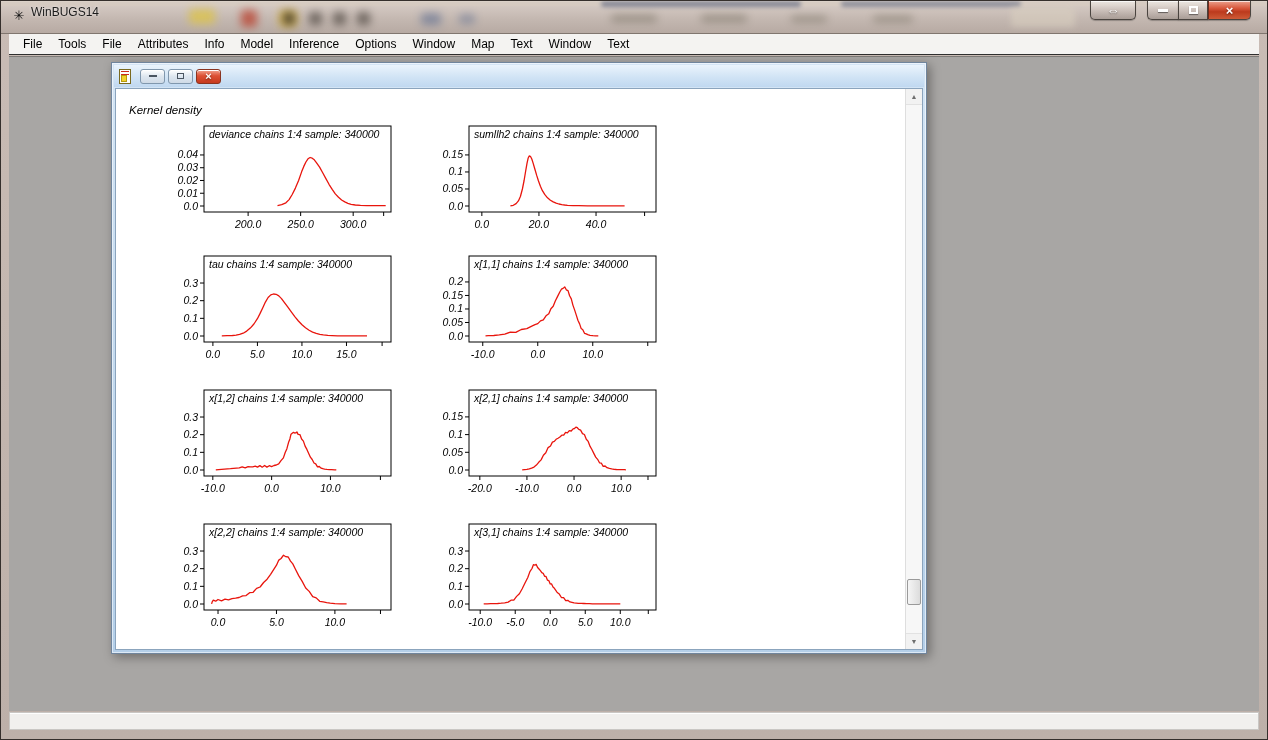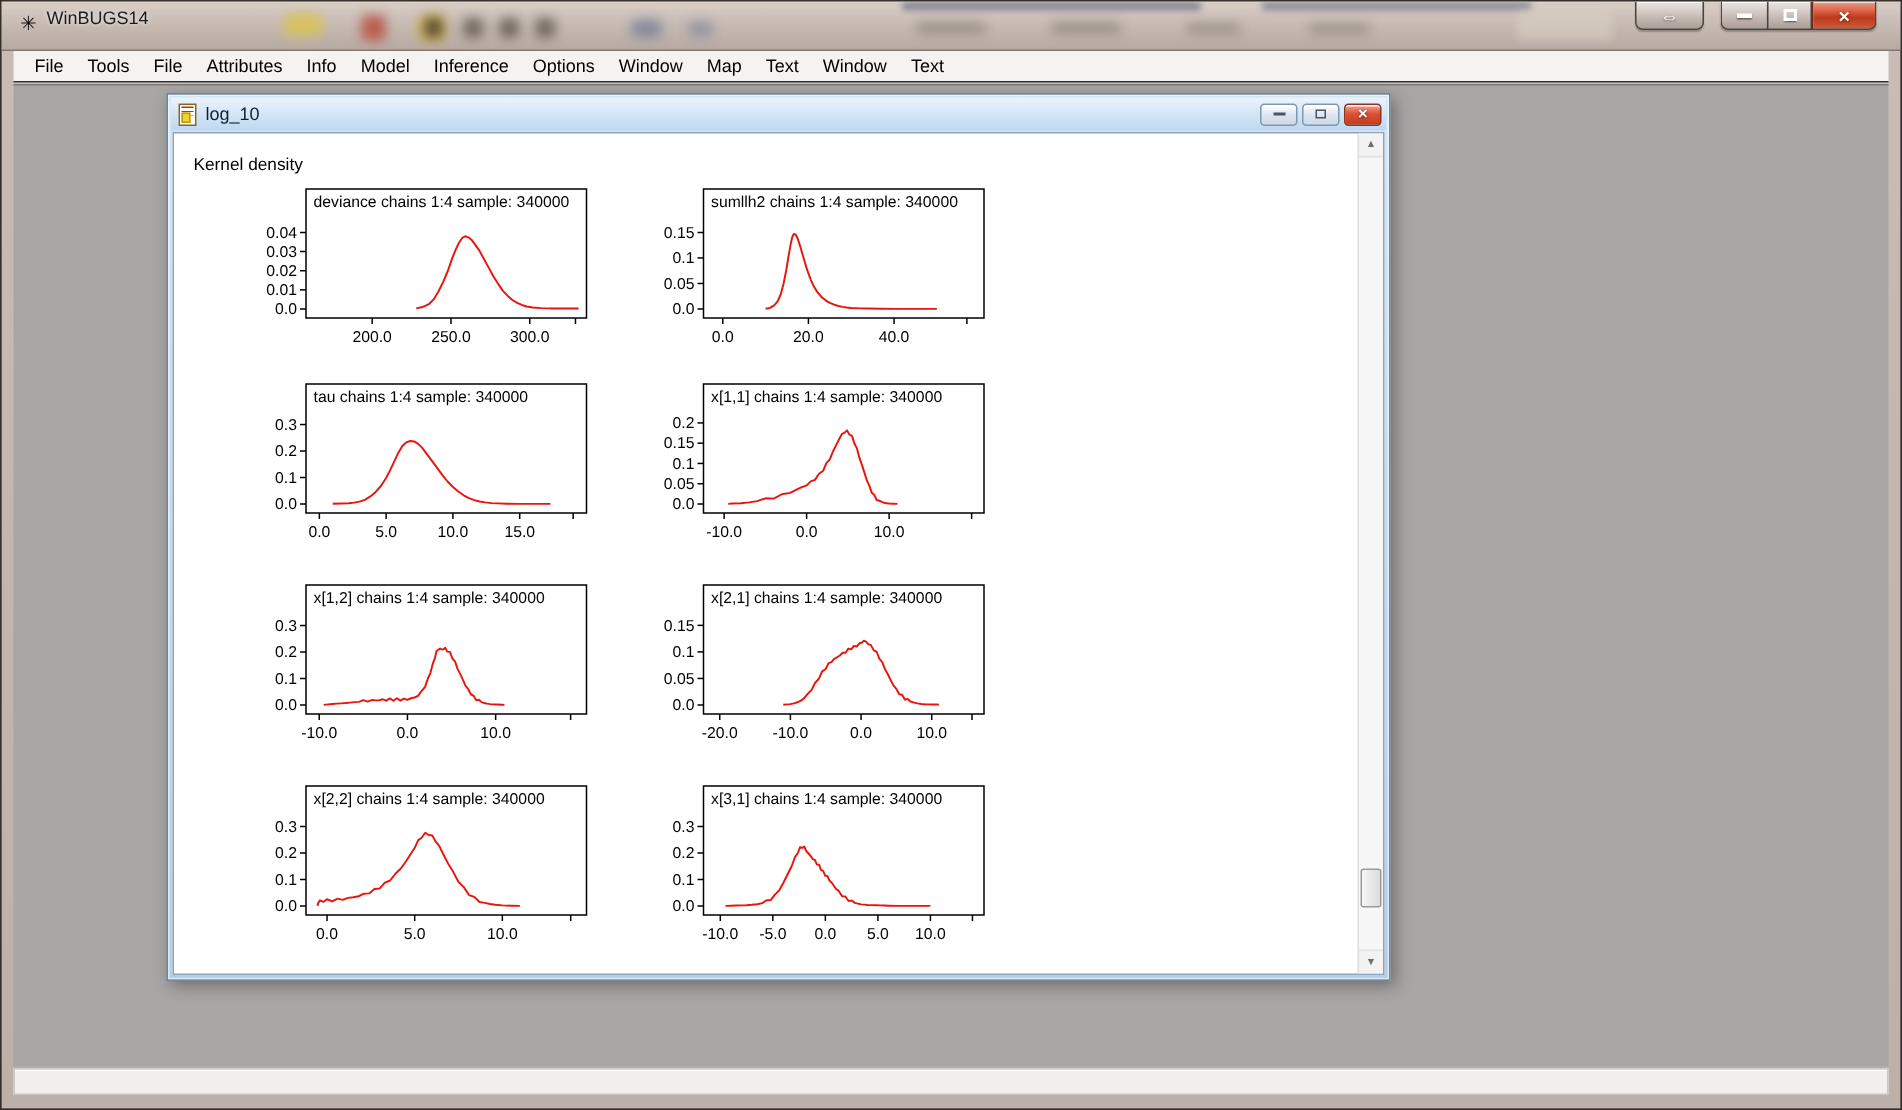--- a/index.html
+++ b/index.html
@@ -47,21 +47,21 @@
     background:repeating-linear-gradient(#cf2a1d 0,#cf2a1d 1px,transparent 1px,transparent 3px);}
   .doc-icon:after{content:"";position:absolute;left:1px;right:3px;bottom:1px;height:5px;background:#f2d22e;border:1px solid #b59a10;}
   .child-title{flex:1;}
   .child-btn{width:25px;height:15px;margin-left:3px;border:1px solid #8097ad;border-radius:3px;
     background:linear-gradient(#ffffff,#dde6ef 50%,#cfdae6);display:flex;align-items:center;justify-content:center;
     box-shadow:inset 0 1px 0 #fff;}
   .child-btn .bar{width:8px;height:2px;background:#4a5561;}
   .child-btn .box{width:7px;height:6px;border:1px solid #4a5561;}
   .child-close{background:linear-gradient(#f2a592,#dd5135 45%,#c63a1e);border-color:#8a3420;}
   .child-close .x-glyph{font-size:11px;}
-  .child-body{position:absolute;left:3px;right:3px;top:25px;bottom:3px;background:#fff;border:1px solid #8ba4bd;overflow:hidden;}
+  .child-body{position:absolute;left:3px;right:3px;top:25px;bottom:3px;background:#fff;border:1px solid #8ba4bd;overflow:hidden;font-style:italic;}
   .kernel-heading{position:absolute;left:13px;top:15px;font-size:11.5px;}
   .plot{position:absolute;width:300px;height:120px;overflow:visible;}
   .plot text{font-family:"Liberation Sans",sans-serif;}
   
   .vscroll{position:absolute;top:0;right:0;bottom:0;width:17px;background:#f7f7f7;border-left:1px solid #dedede;}
   .scroll-btn{position:absolute;left:0;right:0;height:16px;display:flex;align-items:center;justify-content:center;
     font-size:7px;color:#6e6e6e;background:#f2f2f2;}
   .scroll-up{top:0;border-bottom:1px solid #e2e2e2;}
   .scroll-down{bottom:0;border-top:1px solid #e2e2e2;}
   .scroll-thumb{position:absolute;left:1px;width:14px;top:490px;height:26px;
@@ -125,21 +125,20 @@
       <span class="menu-item">Text</span>
       <span class="menu-item">Window</span>
       <span class="menu-item">Text</span>
     </div>
 
   <div class="mdi">
 
     <div class="child">
       <div class="child-titlebar">
         <span class="doc-icon"></span>
-        <span class="child-title">log_10</span>
         <div class="child-btn">
             <span class="bar"></span>
           </div>
         <div class="child-btn">
             <span class="box"></span>
           </div>
         <div class="child-btn child-close">
             <span class="x-glyph">×</span>
           </div>
       </div>

